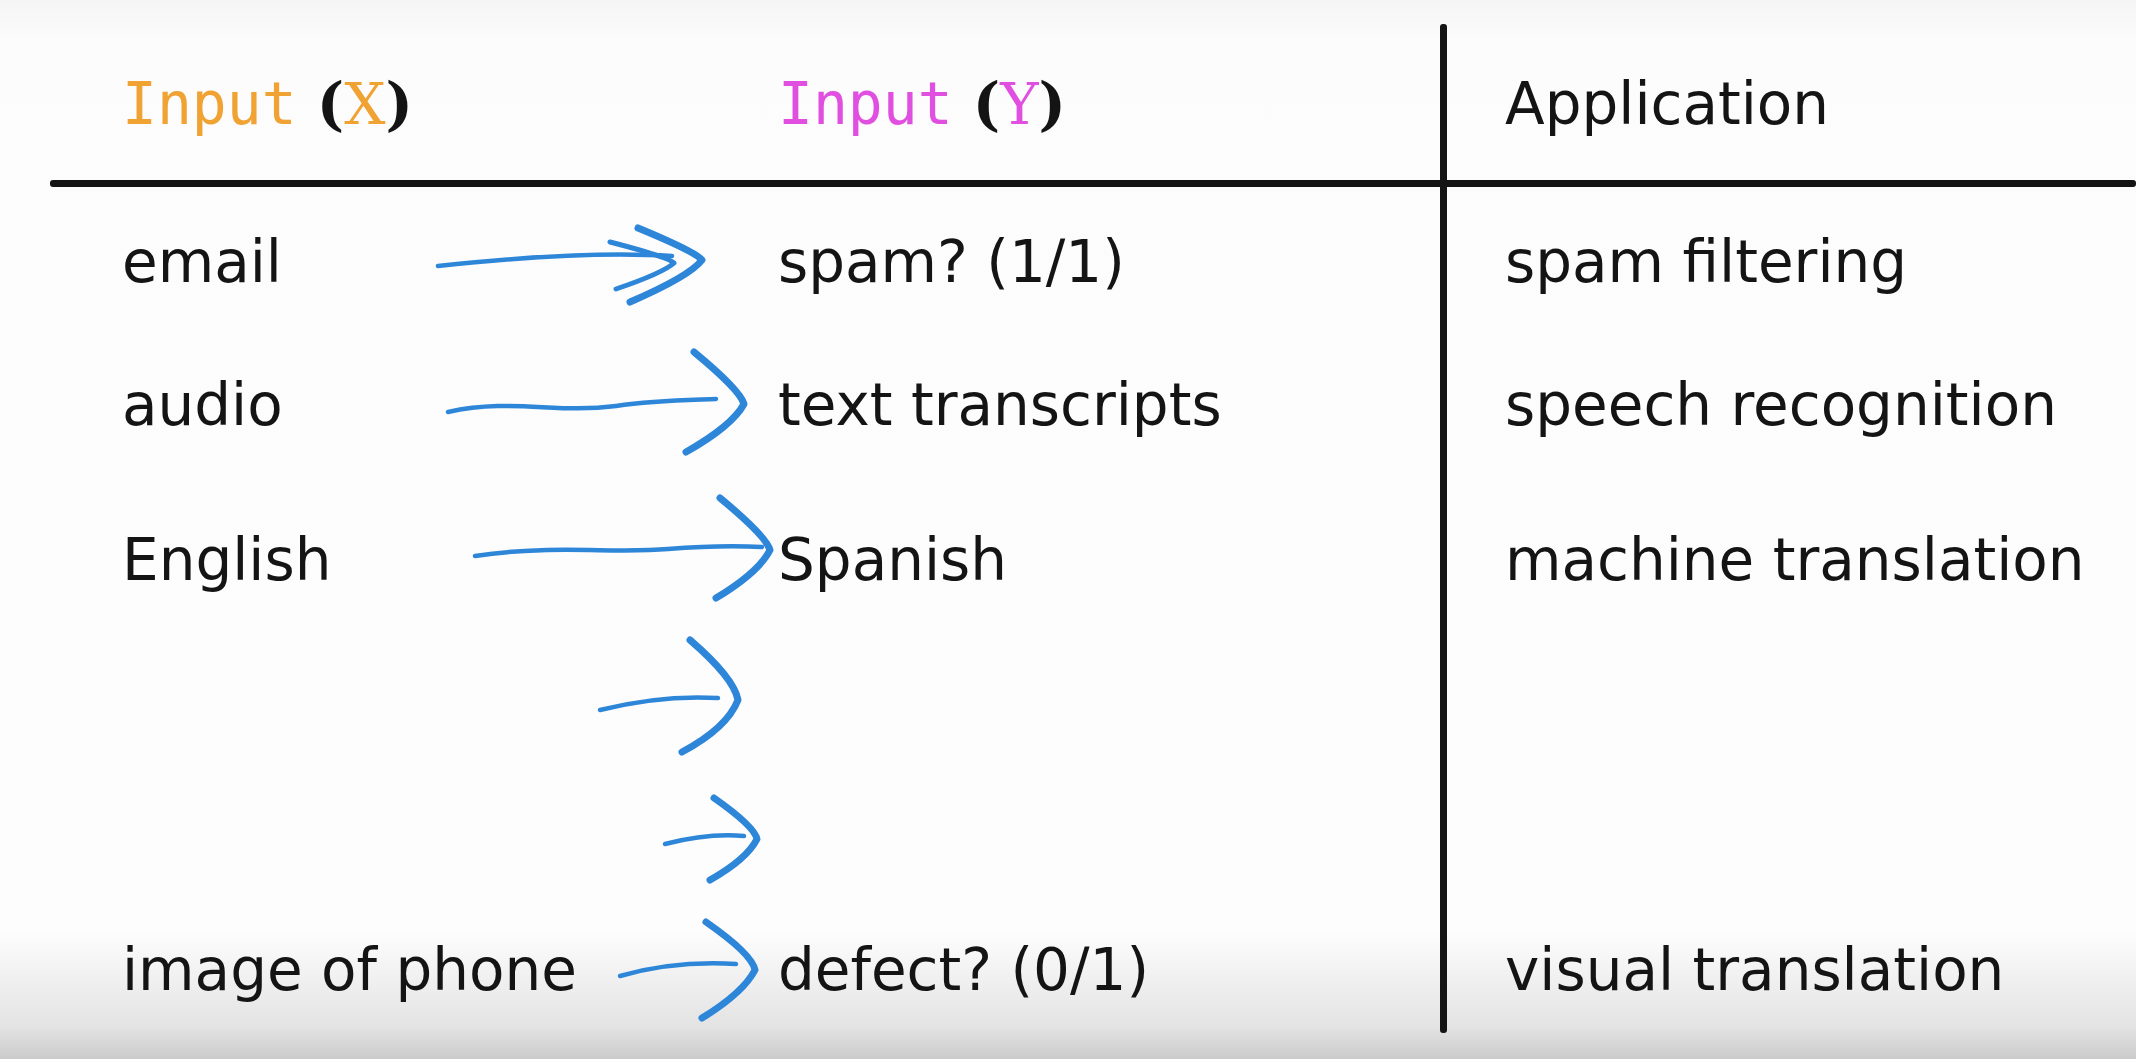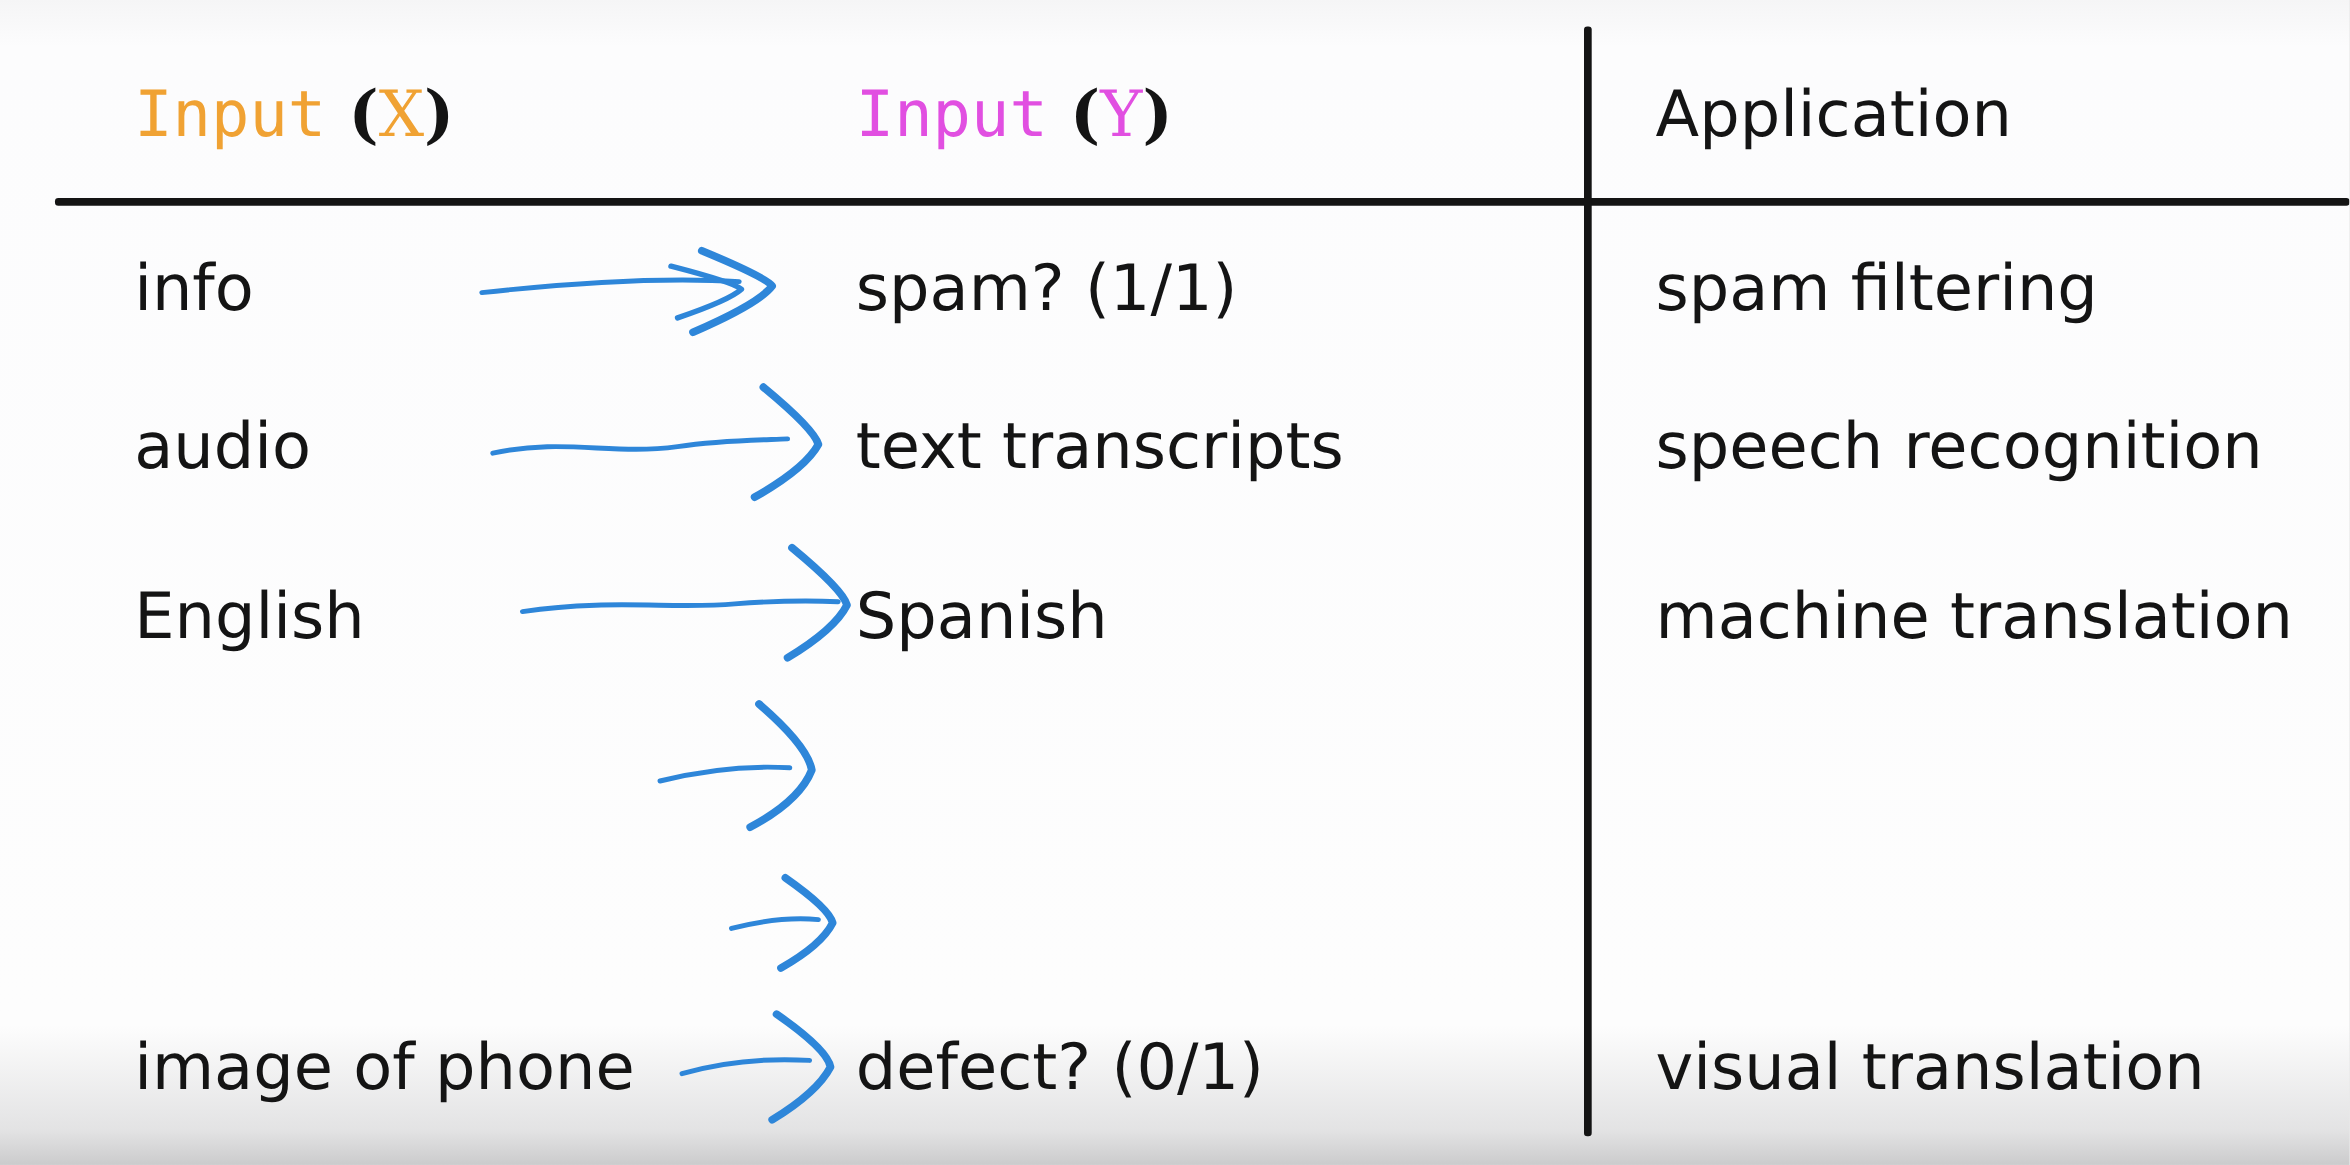--- a/index.html
+++ b/index.html
@@ -49,21 +49,21 @@
   <div class="rule-h"></div>
   <div class="rule-v"></div>
 
   <div class="hdr hdr-input"><span class="mono c-orange">Input</span><span class="paren"> <span>(</span></span><span class="serif c-orange">X</span><span class="paren">)</span></div>
 
   <div class="hdr hdr-output"><span class="mono c-magenta">Input</span><span class="paren"> <span>(</span></span><span class="serif c-magenta">Y</span><span class="paren">)</span></div>
 
   <div class="hdr hdr-app">Application</div>
 
   <div class="row row1">
-    <span class="cell cell-input">info</span>
+    <span class="cell cell-input">email</span>
     <span class="cell cell-output">spam? (1/1)</span>
     <span class="cell cell-app">spam filtering</span>
   </div>
   <div class="row row2">
     <span class="cell cell-input">audio</span>
     <span class="cell cell-output">text transcripts</span>
     <span class="cell cell-app">speech recognition</span>
   </div>
   <div class="row row3">
     <span class="cell cell-input">English</span>

